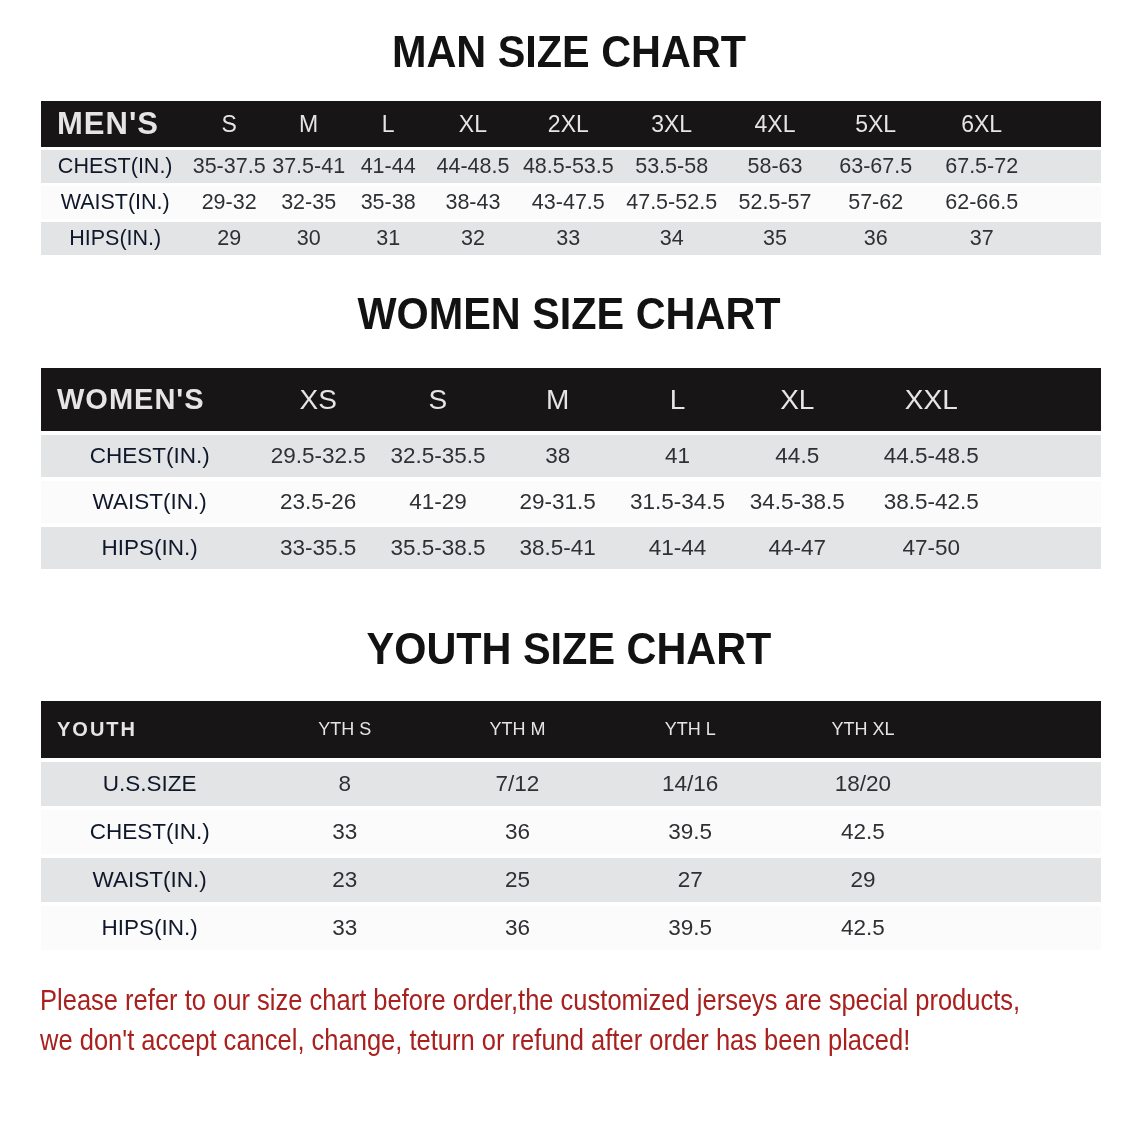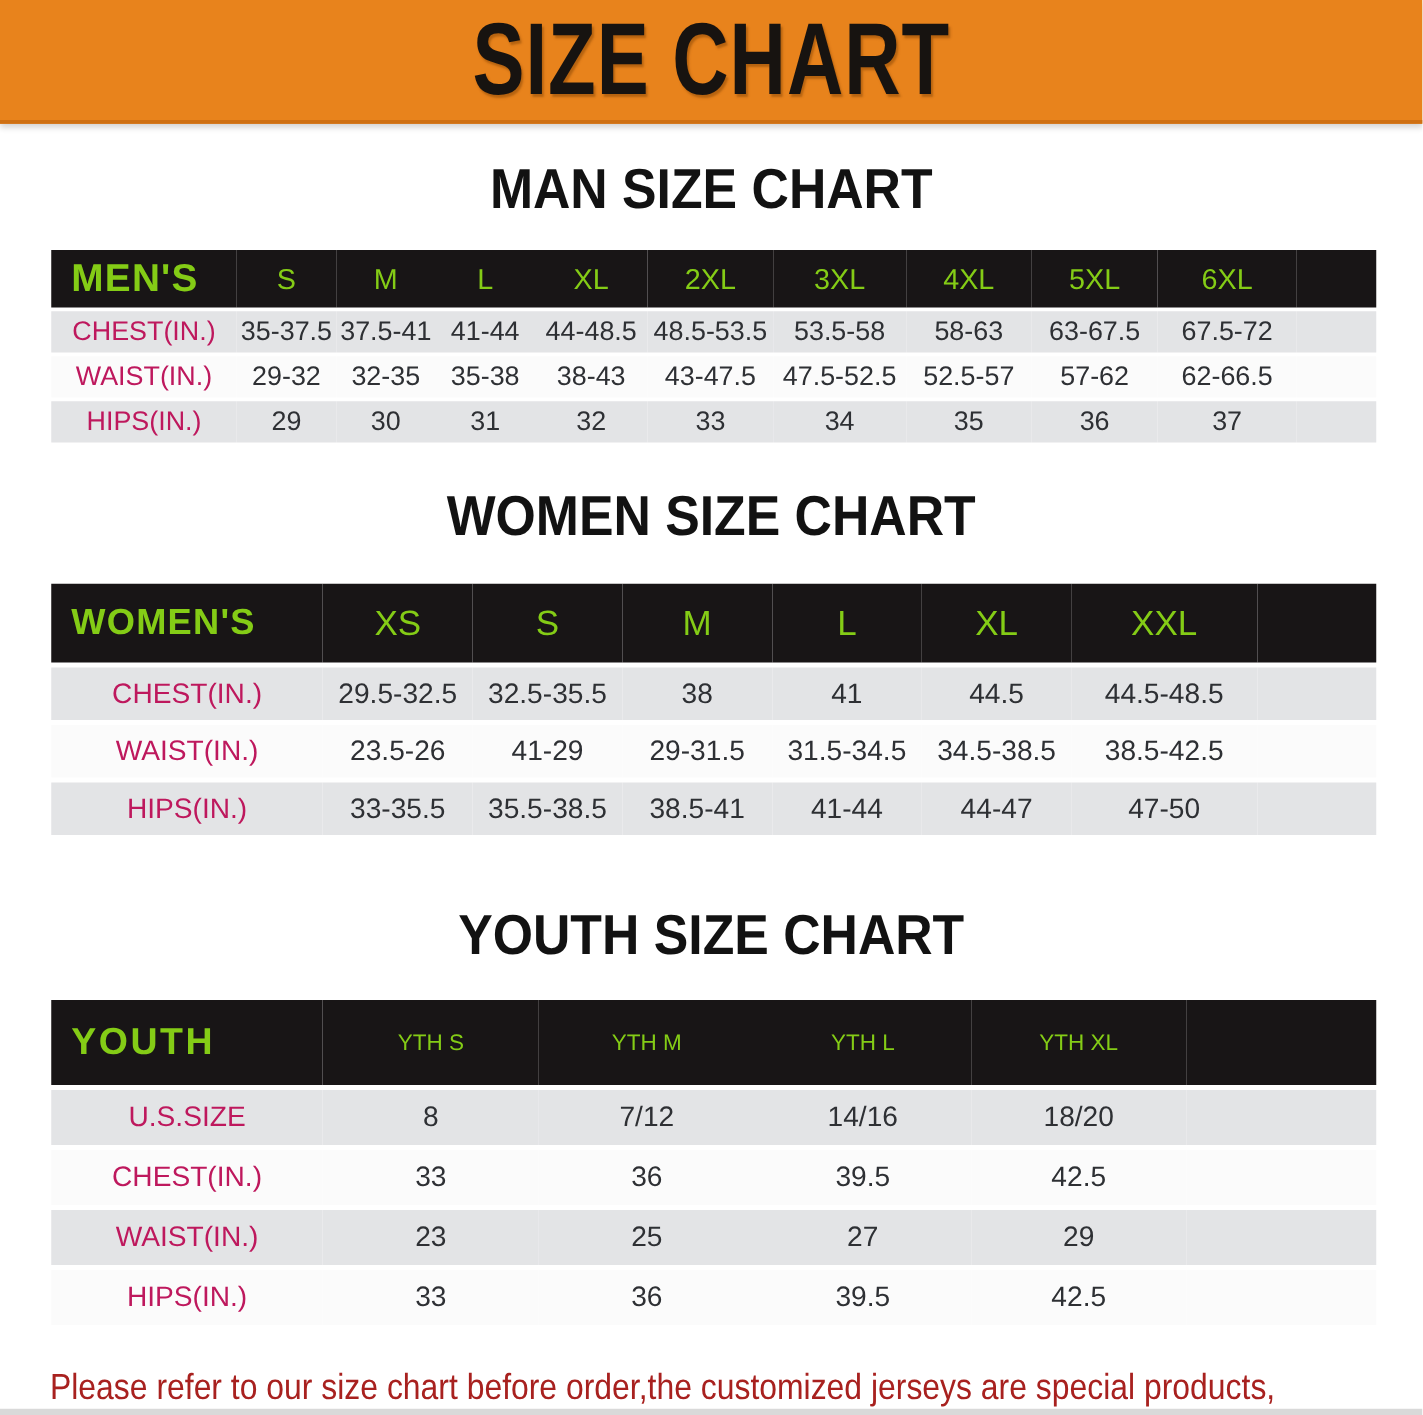--- a/index.html
+++ b/index.html
@@ -59,36 +59,36 @@
     margin: 0 0 0 41px;
   }
   .size-table th, .size-table td {
     text-align: center;
     vertical-align: middle;
     overflow: hidden;
     white-space: nowrap;
   }
   .size-table thead th {
     background: #181516;
-    color: #84cc16;
+    color: #e5e5e5;
     font-weight: normal;
   }
   .size-table thead th.corner {
     text-align: left;
     padding-left: 16px;
     font-weight: bold;
     letter-spacing: 1px;
   }
   .size-table tbody tr:nth-child(odd) > th,
   .size-table tbody tr:nth-child(odd) > td { background: #E3E4E6; }
   .size-table tbody tr:nth-child(even) > th,
   .size-table tbody tr:nth-child(even) > td { background: #FBFBFB; }
   .size-table tbody th.rowlabel {
     font-weight: normal;
-    color: #be185d;
+    color: #0f172a;
   }
   .size-table tbody td { color: #2e3034; }
 
   
   table.men { margin-top: 20px; }
   table.men thead th { font-size: 23px; padding: 9px 0; }
   table.men thead th.corner { font-size: 31px; padding-top: 5px; padding-bottom: 5px; }
   table.men tbody th, table.men tbody td { font-size: 21.5px; padding: 4px 0; }
   table.men col:nth-child(1)  { width: 14%;  }
   table.men col:nth-child(2)  { width: 7.5%; }
@@ -112,21 +112,21 @@
   table.women col:nth-child(3) { width: 11.3%; }
   table.women col:nth-child(4) { width: 11.3%; }
   table.women col:nth-child(5) { width: 11.3%; }
   table.women col:nth-child(6) { width: 11.3%; }
   table.women col:nth-child(7) { width: 14%;   }
   table.women col:nth-child(8) { width: 9%;    }
 
   
   table.youth { margin-top: 22px; border-spacing: 0 4px; }
   table.youth thead th { font-size: 18px; padding: 17px 0; }
-  table.youth thead th.corner { font-size: 30px; letter-spacing: 2px; margin-left: 14px; }
+  table.youth thead th.corner { font-size: 20px; letter-spacing: 2px; margin-left: 14px; }
   table.youth tbody th, table.youth tbody td { font-size: 22.5px; padding: 9px 0; }
   table.youth col:nth-child(1) { width: 20.5%; }
   table.youth col:nth-child(2) { width: 16.3%; }
   table.youth col:nth-child(3) { width: 16.3%; }
   table.youth col:nth-child(4) { width: 16.3%; }
   table.youth col:nth-child(5) { width: 16.3%; }
   table.youth col:nth-child(6) { width: 14.3%; }
 
   
   .footer-note {
@@ -147,23 +147,20 @@
     width: 100%;
     height: 5px;
     background: #d9d9d9;
   }
 </style>
 </head>
 <body>
 
 <div class="page">
 
-  <header class="banner">
-    <h1>SIZE CHART</h1>
-  </header>
 
   <section class="chart-section">
     <h2 class="heading-man">MAN SIZE CHART</h2>
     <table class="size-table men">
         <colgroup>
           <col>
           <col>
           <col>
           <col>
           <col>

